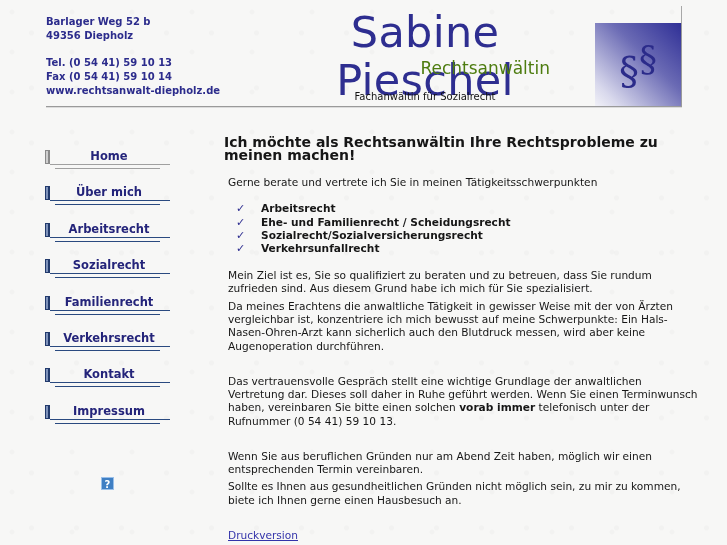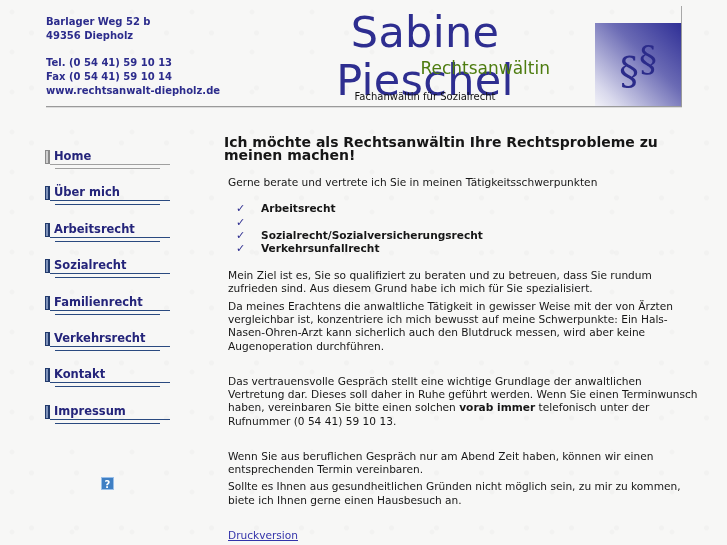--- a/index.html
+++ b/index.html
@@ -57,21 +57,21 @@
   .nav-item .bar::after {
     content:""; position:absolute; left:1px; top:1px; width:2px; height:12px; background:#7f93bb;
   }
   .nav-item .line1 {
     position:absolute; left:6px; top:18px; width:120px; height:1px; background:#2a4a80;
   }
   .nav-item .line2 {
     position:absolute; left:11px; top:22px; width:105px; height:1px; background:#2a4a80;
   }
   .nav-item .label {
-    position:absolute; left:10px; top:3px; width:110px; 
+    position:absolute; left:10px; top:3px; width:110px; text-align:center;
     font-family:"DejaVu Sans", sans-serif; font-weight:bold; font-size:11.5px; color:#24247a;
   }
   .nav-item.active .bar { background:#8a8a8a; }
   .nav-item.active .bar::after { background:#cfcfcf; }
   .nav-item.active .line1, .nav-item.active .line2 { background:#a0a0a0; }
 
   .help-icon {
     position:absolute; left:101px; top:477px; width:13px; height:13px;
     background:#3f7fc3; border:1px solid #9ac0ea; color:#fff;
     font-size:10px; font-weight:bold; line-height:13px; text-align:center;
@@ -160,26 +160,26 @@
   </a>
 </nav>
 
 <div class="help-icon">?</div>
 
 <main class="content">
   <p class="headline">Ich möchte als Rechtsanwältin Ihre Rechtsprobleme zu meinen machen!</p>
   <p>Gerne berate und vertrete ich Sie in meinen Tätigkeitsschwerpunkten</p>
   <ul class="checks">
     <li><span class="ck">✓</span><span>Arbeitsrecht</span></li>
-    <li><span class="ck">✓</span></li>
+    <li><span class="ck">✓</span><span>Ehe- und Familienrecht / Scheidungsrecht</span></li>
     <li><span class="ck">✓</span><span>Sozialrecht/Sozialversicherungsrecht</span></li>
     <li><span class="ck">✓</span><span>Verkehrsunfallrecht</span></li>
   </ul>
   <p>Mein Ziel ist es, Sie so qualifiziert zu beraten und zu betreuen, dass Sie rundum zufrieden sind. Aus diesem Grund habe ich mich für Sie spezialisiert.</p>
   <p>Da meines Erachtens die anwaltliche Tätigkeit in gewisser Weise mit der von Ärzten vergleichbar ist, konzentriere ich mich bewusst auf meine Schwerpunkte: Ein Hals-Nasen-Ohren-Arzt kann sicherlich auch den Blutdruck messen, wird aber keine Augenoperation durchführen.</p>
   <div class="blank"></div>
   <p><span>Das vertrauensvolle Gespräch stellt eine wichtige Grundlage der anwaltlichen Vertretung dar. Dieses soll daher in Ruhe geführt werden. Wenn Sie einen Terminwunsch haben, vereinbaren Sie bitte einen solchen </span><b>vorab immer</b><span> telefonisch unter der Rufnummer (0 54 41) 59 10 13.</span></p>
   <div class="blank"></div>
-  <p>Wenn Sie aus beruflichen Gespräch nur am Abend Zeit haben, können wir einen entsprechenden Termin vereinbaren.</p>
+  <p>Wenn Sie aus beruflichen Gründen nur am Abend Zeit haben, möglich wir einen entsprechenden Termin vereinbaren.</p>
   <p>Sollte es Ihnen aus gesundheitlichen Gründen nicht möglich sein, zu mir zu kommen, biete ich Ihnen gerne einen Hausbesuch an.</p>
   <div class="blank"></div>
   <p><a class="link">Druckversion</a></p>
 </main>
 
 </body></html>

